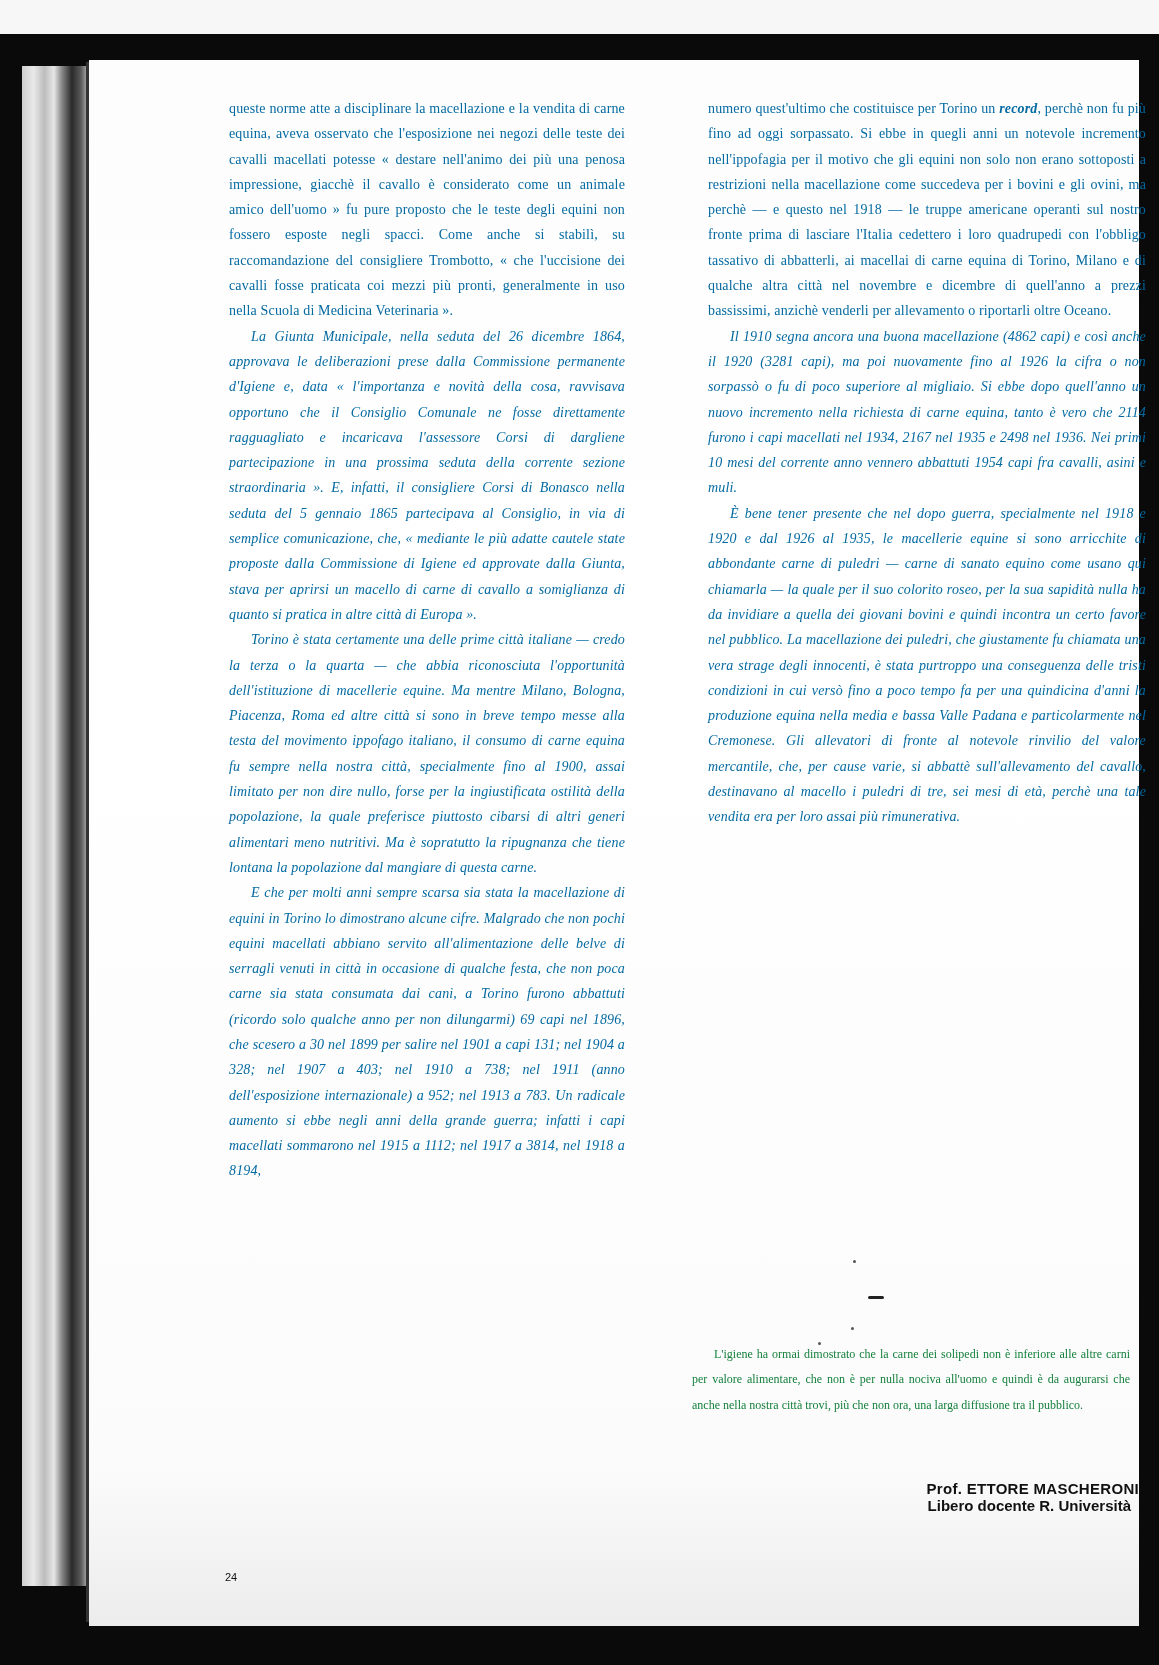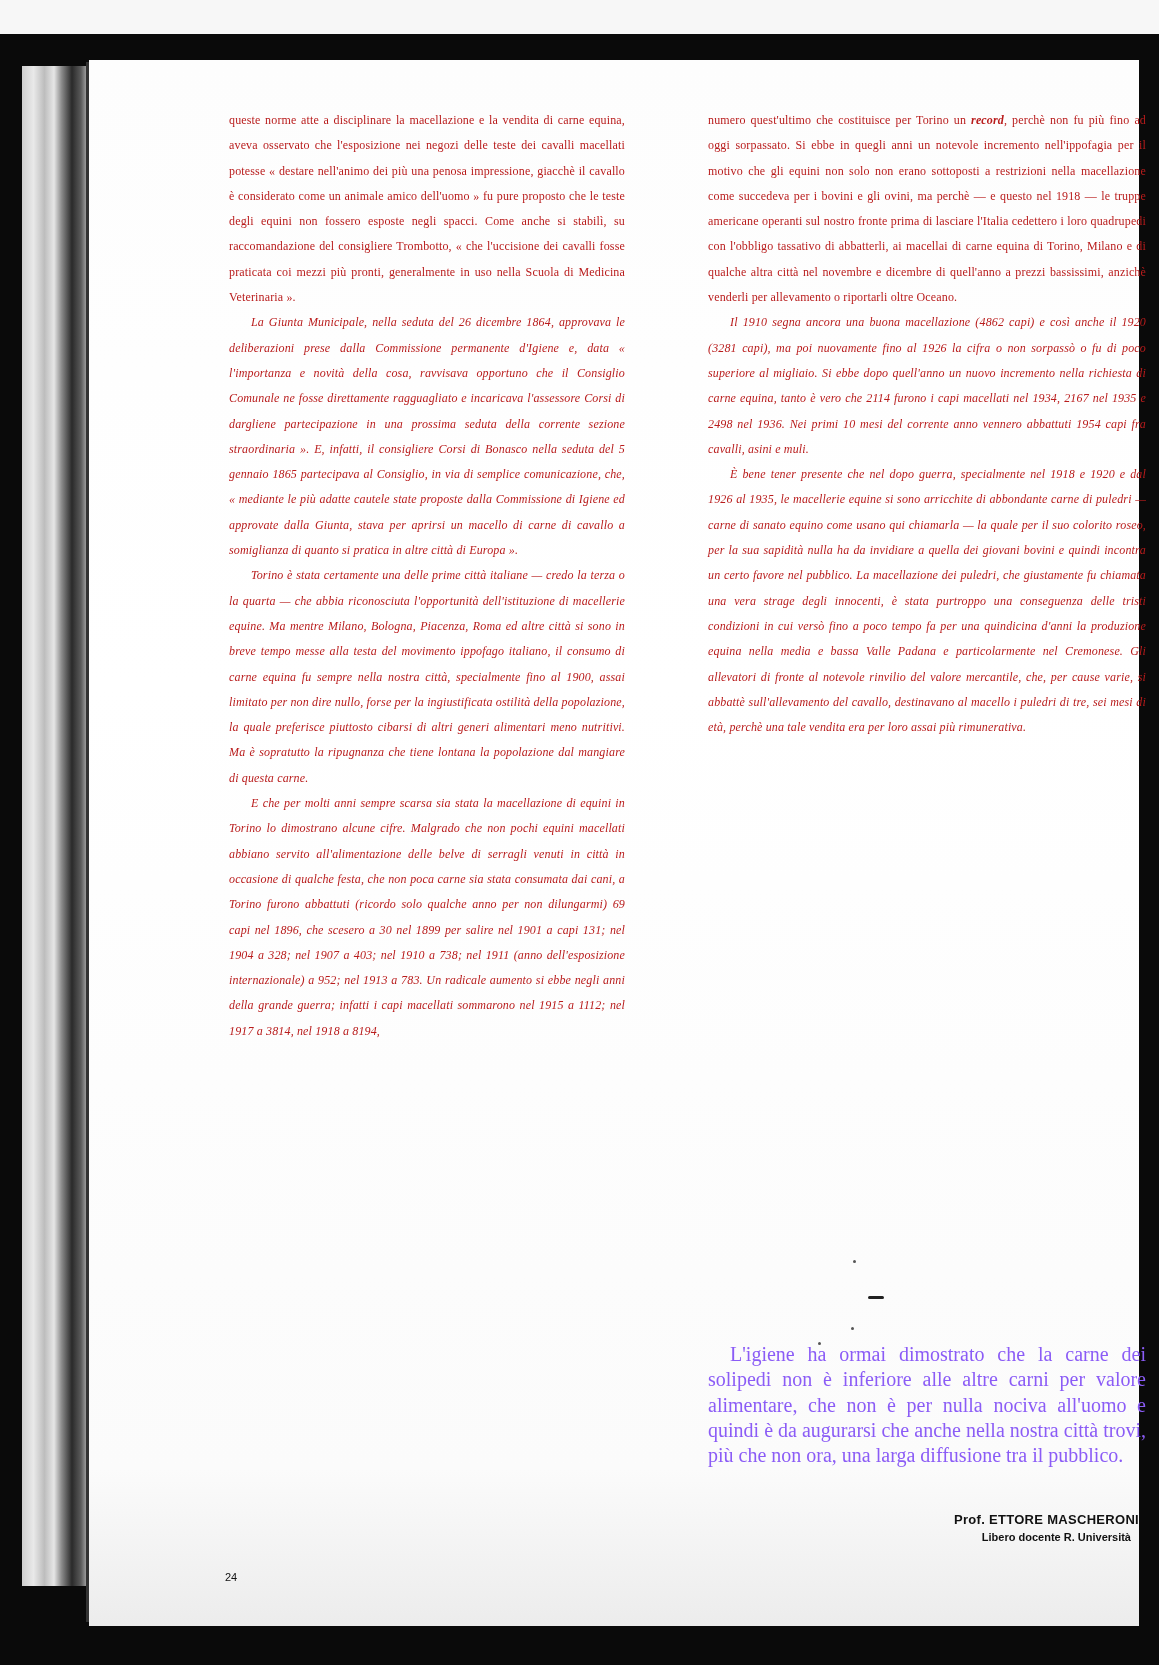--- a/index.html
+++ b/index.html
@@ -17,44 +17,44 @@
     position:absolute; left:22px; top:66px; width:64px; height:1520px;
     background:linear-gradient(90deg,#cfcfcf 0%,#e9e9e9 18%,#bdbdbd 35%,#e6e6e6 50%,#8a8a8a 62%,#2a2a2a 78%,#5a5a5a 92%,#9b9b9b 100%);
   }
   .binding-line { position:absolute; left:86px; top:62px; width:3px; height:1560px; background:#333; }
   .page {
     position:absolute; left:89px; top:60px; width:1050px; height:1566px;
     background:linear-gradient(180deg,#fdfdfd 0%,#ffffff 40%,#fbfbfb 90%,#ececec 100%);
   }
   .right-edge { position:absolute; left:1141px; top:34px; width:18px; height:1631px; background:#0a0a0a; }
   .column {
-    position:absolute; top:108px;
-    font-size:12px; line-height:25.3px; color:#b91c1c;
+    position:absolute; top:96px;
+    font-size:14px; line-height:25.3px; color:#0369a1;
     text-align:justify; letter-spacing:0.15px;
   }
   .col-left { left:229px; width:396px; }
   .col-right { left:708px; width:438px; }
   .column p { margin:0; text-indent:0; }
   .column p.indent { text-indent:22px;font-style:italic; }
   .column p.noindent { text-indent:0; }
   .column em { font-style:italic;font-weight:bold; }
   .divider {
     position:absolute; left:868px; top:1296px; width:16px; height:3px; background:#222; border-radius:2px;
   }
   .conclusion {
-    position:absolute; left:708px; top:1342px; width:438px;
-    font-size:20px; line-height:25.3px; color:#8b5cf6; text-align:justify;
+    position:absolute; left:692px; top:1342px; width:438px;
+    font-size:12px; line-height:25.3px; color:#15803d; text-align:justify;
   }
   .conclusion p { margin:0; text-indent:22px; }
   .signature {
     position:absolute; right:20px; top:1480px; text-align:right;
     font-family:"Liberation Sans", "DejaVu Sans", sans-serif; font-weight:bold; color:#111;
   }
-  .sig-name { font-size:13px; letter-spacing:0.3px; line-height:18px;margin-top:31px; }
-  .sig-title { font-size:11px; line-height:16px; margin-right:8px; }
+  .sig-name { font-size:15px; letter-spacing:0.3px; line-height:18px; }
+  .sig-title { font-size:15px; line-height:16px; margin-right:8px; }
   .page-number {
     position:absolute; left:225px; top:1571px;
     font-family:"Liberation Sans", "DejaVu Sans", sans-serif; font-weight:normal; font-size:11px; color:#111;
   }
   .specks span { position:absolute; width:3px; height:3px; border-radius:50%; background:#555; }
 </style>
 </head>
 <body>
 
 <div class="top-strip"></div>

